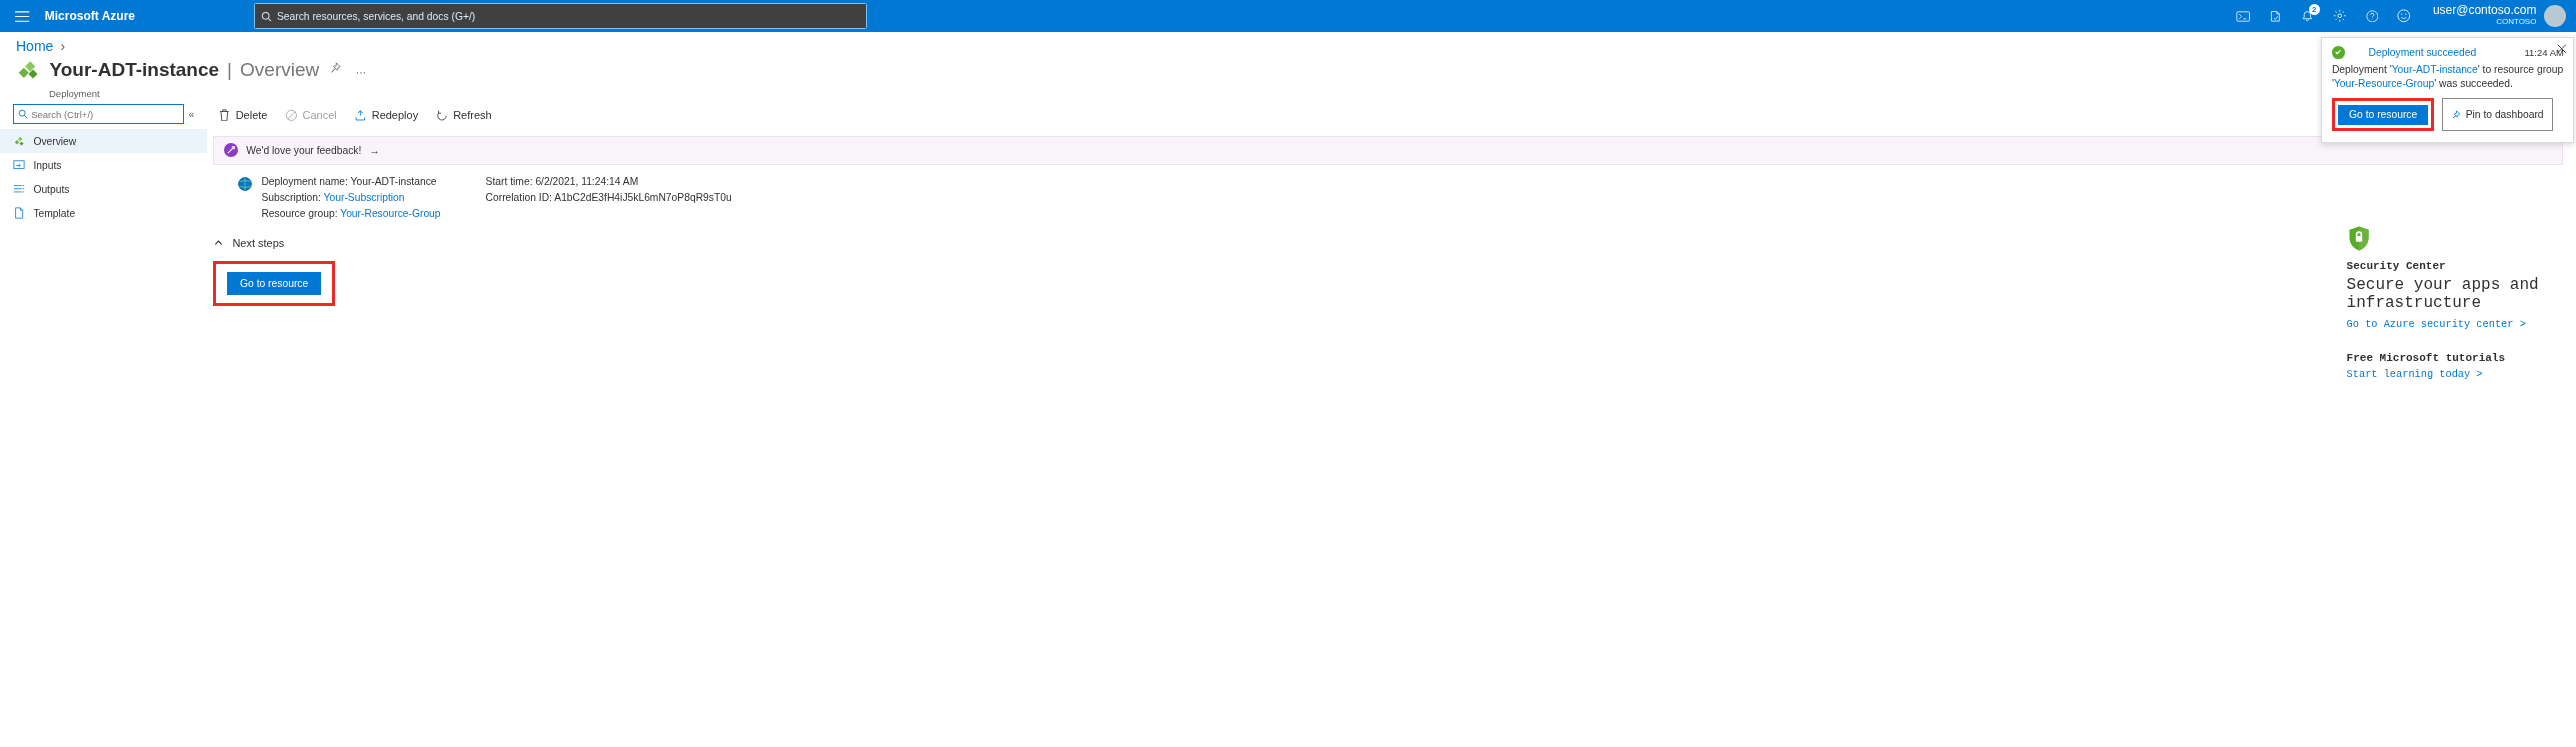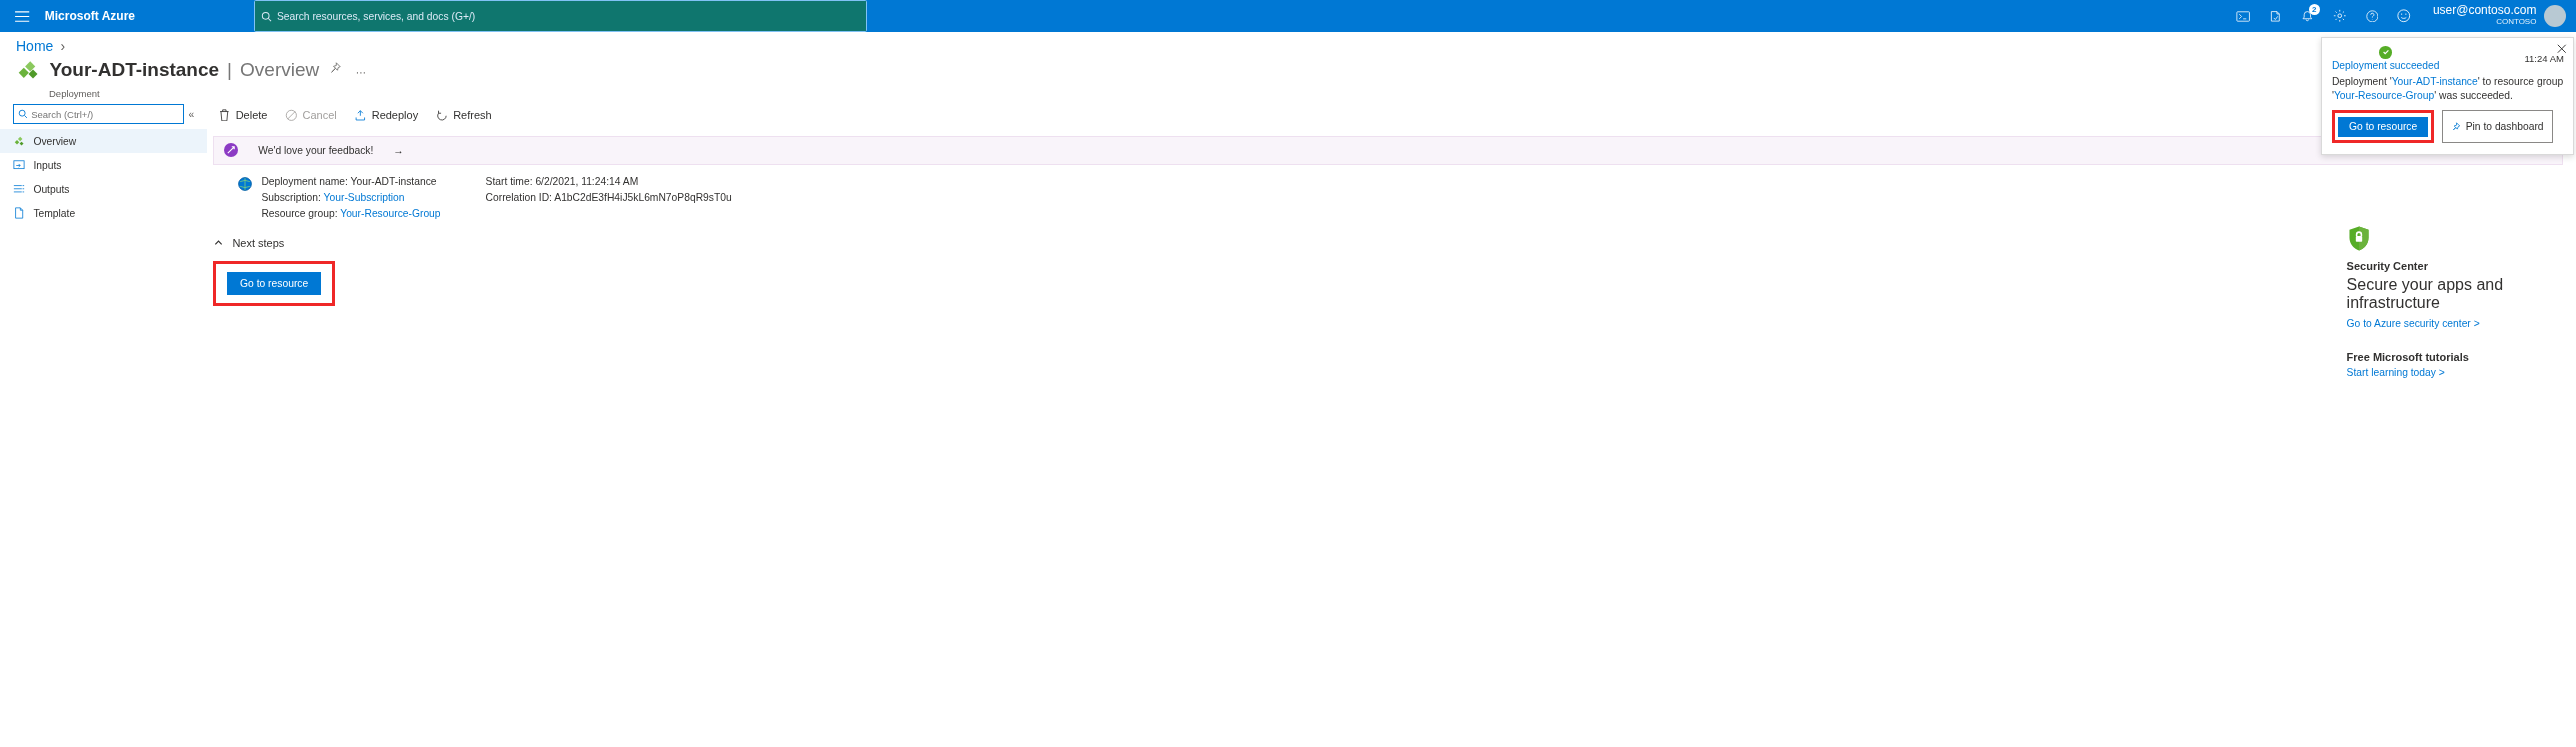--- a/index.html
+++ b/index.html
@@ -26,22 +26,22 @@
       cursor: pointer;
     }
     .brand {
       font-size: 12px;
       font-weight: 600;
       margin-left: 6.4px;
       margin-right: 119px;
     }
     .global-search {
       flex: 0 0 613px;
-      height: 32px;
-      background: #0f766e;
+      height: 26px;
+      background: #404040;
       border: 0.8px solid #80c2f5;
       border-radius: 1.6px;
       display: flex;
       align-items: center;
       padding: 0 6.4px;
       color: #cfe5f5;
     }
     .global-search input {
       background: transparent;
       border: none;
@@ -164,21 +164,21 @@
     }
     .tb-btn { display: flex; align-items: center; gap: 4.8px; font-size: 11px; cursor: pointer; }
     .tb-btn.disabled { color: #a19f9d; cursor: default; }
     .tb-btn svg, .tb-btn .ico { width: 12.7px; height: 12.7px; }
 
     .feedback-bar {
       margin-top: 4.8px;
       background: #f9f4fa;
       border: 0.8px solid #eee0f0;
       padding: 6.4px 9.5px;
-      display: flex; align-items: center; gap: 20px;
+      display: flex; align-items: center; gap: 8px;
       font-size: 10.3px;
     }
     .fb-icon {
       width: 14.3px; height: 14.3px;
       border-radius: 50%;
       background: #8c3bc4;
       color: #fff;
       display: flex; align-items: center; justify-content: center;
     }
 
@@ -239,20 +239,21 @@
       align-items: center;
       gap: 4.8px;
     }
     .btn-primary-sm { padding: 4.8px 11px; }
 
     
     .right-rail {
       width: 231px;
       padding: 12.7px 14.3px;
       flex-shrink: 0;
+      font-family: Liberation Mono, monospace;
     }
     .shield {
       margin: 48px 0 8px 0;
     }
     .rr-h { font-weight: 600; font-size: 11px; margin-bottom: 3.2px; }
     .rr-t { font-size: 16px; color: #323130; margin-bottom: 6.4px; }
     .rr-lnk { font-size: 10.3px; color: #0078d4; cursor: pointer; margin-bottom: 14.3px; display: inline-block; }
 
     
     .toast {
@@ -266,21 +267,21 @@
       padding: 8px 9.5px 11px 9.5px;
       font-size: 10.3px;
       z-index: 50;
     }
     .toast-close {
       position: absolute; top: 3.2px; right: 3.2px;
       width: 16px; height: 16px; cursor: pointer;
       display: flex; align-items:center; justify-content:center;
     }
     .toast-head { display: flex; align-items: center; justify-content: space-between; margin-bottom: 4.8px; }
-    .toast-head-left { display: flex; align-items: center; gap: 1px; flex-direction: column; }
+    .toast-head-left { display: flex; align-items: center; gap: 24px; }
     .toast-ok {
       width: 12.7px; height: 12.7px; border-radius: 50%;
       background: #56ad27;
       display: flex; align-items: center; justify-content: center;
     }
     .toast-title { color: #0078d4; cursor: pointer; }
     .toast-time { font-size: 9.5px; color: #323130; }
     .toast-body { font-size: 10.3px; line-height: 13.5px; margin-bottom: 8px; }
     .toast-body .lnk { color: #0078d4; cursor: pointer; }
     .toast-actions { display: flex; gap: 8px; }

